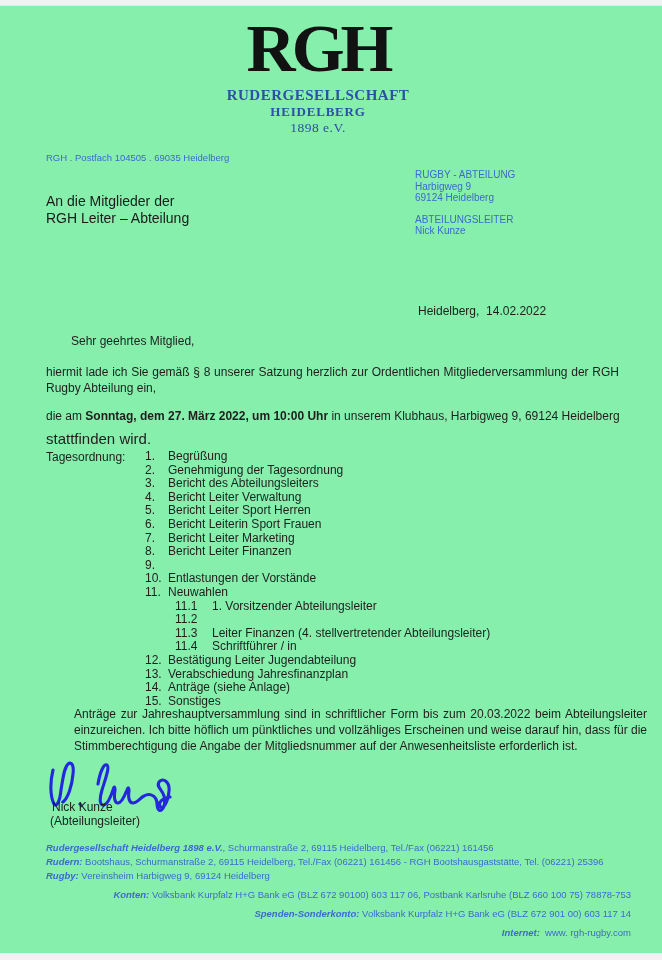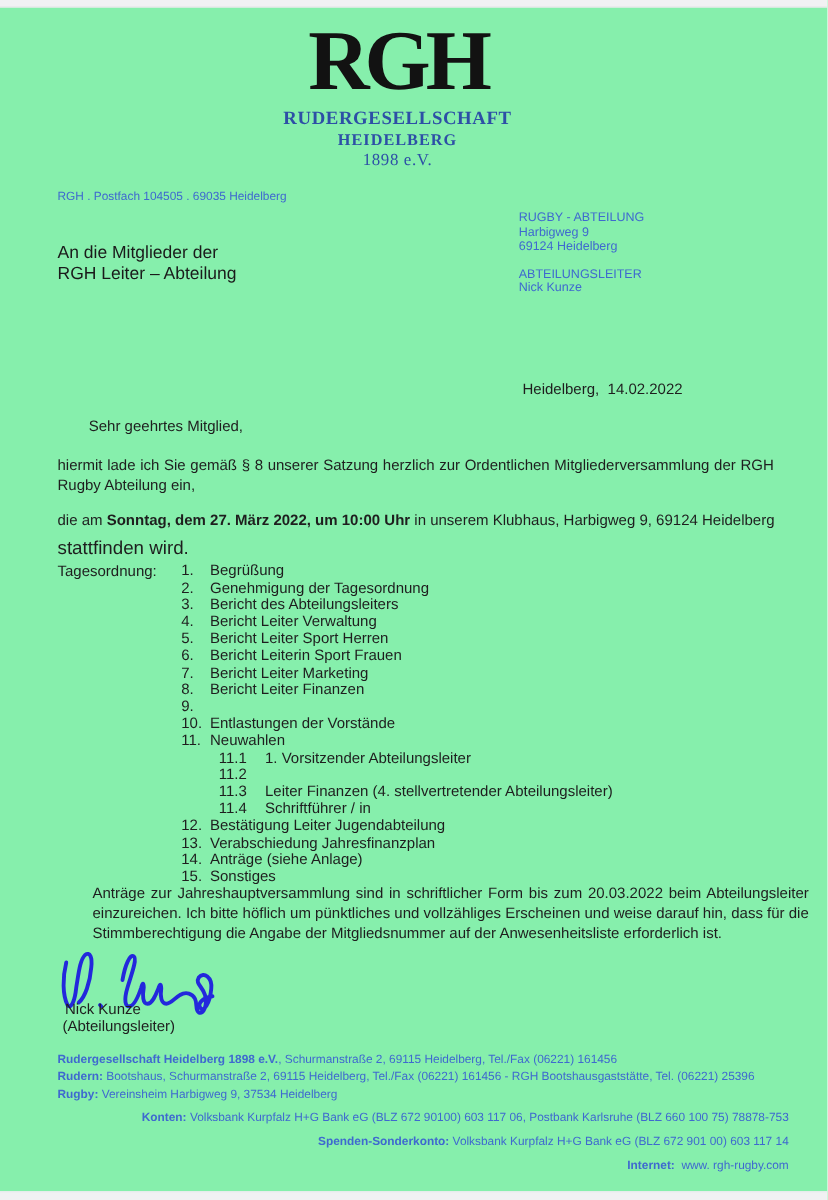--- a/index.html
+++ b/index.html
@@ -107,21 +107,21 @@
   .sig-role { position: absolute; top: 814px; left: 50px; font-size: 12px; }
 
   
   .footer {
     position: absolute; top: 841px; left: 46px; width: 585px;
     color: var(--info-blue, #3f69cf);
     font-size: 9.5px; line-height: 14px;
   }
   .f-line { white-space: pre-wrap; }
   .f-line.gap { margin-top: 5px; text-align: right; }
-  .f-line b { font-weight: bold; }
+  .f-line b { font-weight: bold; font-style: italic; }
 </style>
 </head>
 <body>
 
 <div class="page">
   <div class="edge-top"></div>
 
   <div class="header">
     <div class="logo">RGH</div>
     <div class="org1">RUDERGESELLSCHAFT</div>
@@ -239,20 +239,20 @@
          M34,46 L35,47
          M52,26 C54,14 58,5 61,7 C64,9 59,22 56,32 C53,42 54,48 58,47 C62,46 65,38 67,32 C68,28 69,28 69,32 C68,38 68,45 72,45 C76,45 79,37 81,32 C82,29 83,29 83,33 C82,39 83,45 87,45 C91,45 94,40 98,38 C103,35 108,37 110,41 C112,45 110,50 113,52 C117,54 120,46 118,38 C116,31 110,29 113,24 C117,19 124,24 123,33 C122,44 117,53 114,48 C112,44 117,40 124,39"></path>
   </svg>
 
   <div class="sig-name">Nick Kunze</div>
   <div class="sig-role">(Abteilungsleiter)</div>
 
   <div class="footer" id="footer-lines">
       <div class="f-line"><b>Rudergesellschaft Heidelberg 1898 e.V.</b><span>, Schurmanstraße 2, 69115 Heidelberg, Tel./Fax (06221) 161456</span></div>
       <div class="f-line"><b>Rudern:</b><span> Bootshaus, Schurmanstraße 2, 69115 Heidelberg, Tel./Fax (06221) 161456 - RGH Bootshausgaststätte, Tel. (06221) 25396</span></div>
-      <div class="f-line"><b>Rugby:</b><span> Vereinsheim Harbigweg 9, 37534 Heidelberg</span></div>
+      <div class="f-line"><b>Rugby:</b><span> Vereinsheim Harbigweg 9, 69124 Heidelberg</span></div>
       <div class="f-line gap"><b>Konten:</b><span> Volksbank Kurpfalz H+G Bank eG (BLZ 672 90100) 603 117 06, Postbank Karlsruhe (BLZ 660 100 75) 78878-753</span></div>
       <div class="f-line gap"><b>Spenden-Sonderkonto:</b><span> Volksbank Kurpfalz H+G Bank eG (BLZ 672 901 00) 603 117 14</span></div>
       <div class="f-line gap"><b>Internet:</b><span>  www. rgh-rugby.com</span></div>
     </div>
 
   <div class="edge-bottom"></div>
 </div>
 
 </body></html>

